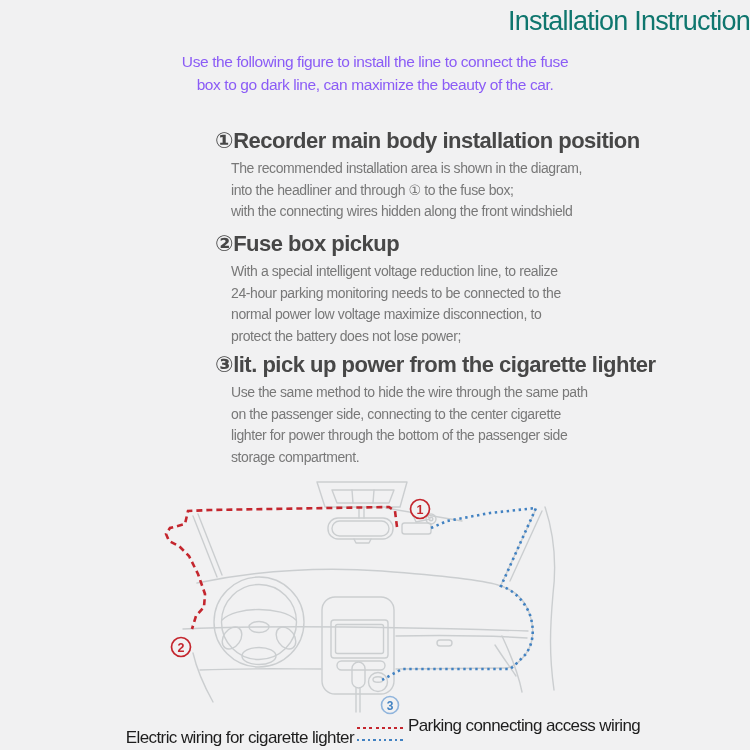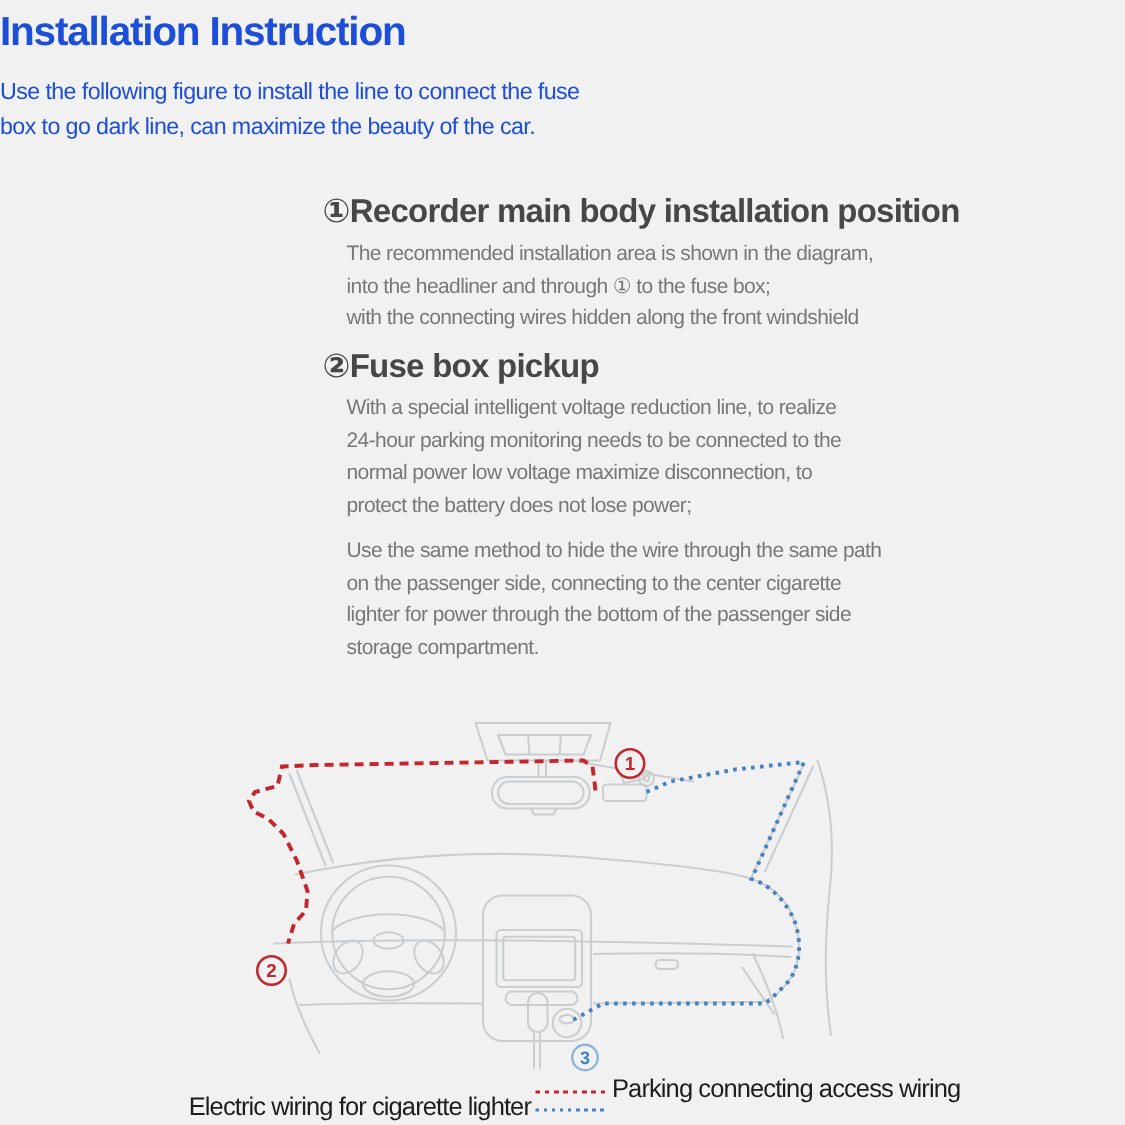--- a/index.html
+++ b/index.html
@@ -1,24 +1,24 @@
 <!DOCTYPE html>
 <html><head>
 <meta charset="utf-8">
 <style>
   html,body{margin:0;padding:0;}
   body{width:750px;height:750px;background:#f1f1f2;overflow:hidden;
        font-family:"Liberation Sans","DejaVu Sans",sans-serif;}
   .page{position:relative;width:750px;height:750px;background:#f1f1f2;}
 
-  .title{position:absolute;top:6px;left:0;width:750px;text-align:left;
-         font-size:27px;font-weight:700;letter-spacing:-0.8px;color:#1d4ed8;}
+  .title{position:absolute;top:6px;left:0;width:750px;text-align:right;
+         font-size:27px;font-weight:400;letter-spacing:-0.8px;color:#0f766e;}
 
-  .intro{position:absolute;top:51px;left:0;width:750px;text-align:left;
-         font-size:15.5px;letter-spacing:-0.4px;line-height:22.5px;color:#1d4ed8;}
+  .intro{position:absolute;top:51px;left:0;width:750px;text-align:center;
+         font-size:15.5px;letter-spacing:-0.4px;line-height:22.5px;color:#8b5cf6;}
 
   .section{position:absolute;left:215px;white-space:nowrap;}
   .sec-heading{font-size:22px;font-weight:700;letter-spacing:-0.5px;color:#474747;}
   .sec-body{margin-left:16px;margin-top:4px;font-size:14px;letter-spacing:-0.4px;
             line-height:21.5px;color:#787878;}
   #section-1{top:128px;}
   #section-2{top:231px;}
   #section-3{top:352px;}
 
   .diagram{position:absolute;left:150px;top:476px;width:456px;height:250px;}
@@ -59,20 +59,21 @@
     <div class="sec-heading">②Fuse box pickup</div>
     <div class="sec-body">
       <div>With a special intelligent voltage reduction line, to realize</div>
       <div>24-hour parking monitoring needs to be connected to the</div>
       <div>normal power low voltage maximize disconnection, to</div>
       <div>protect the battery does not lose power;</div>
     </div>
   </div>
 
   <div class="section" id="section-3">
+    <div class="sec-heading">③lit. pick up power from the cigarette lighter</div>
     <div class="sec-body">
       <div>Use the same method to hide the wire through the same path</div>
       <div>on the passenger side, connecting to the center cigarette</div>
       <div>lighter for power through the bottom of the passenger side</div>
       <div>storage compartment.</div>
     </div>
   </div>
 
   <svg class="diagram" viewBox="0 0 456 250" width="456" height="250">
 

